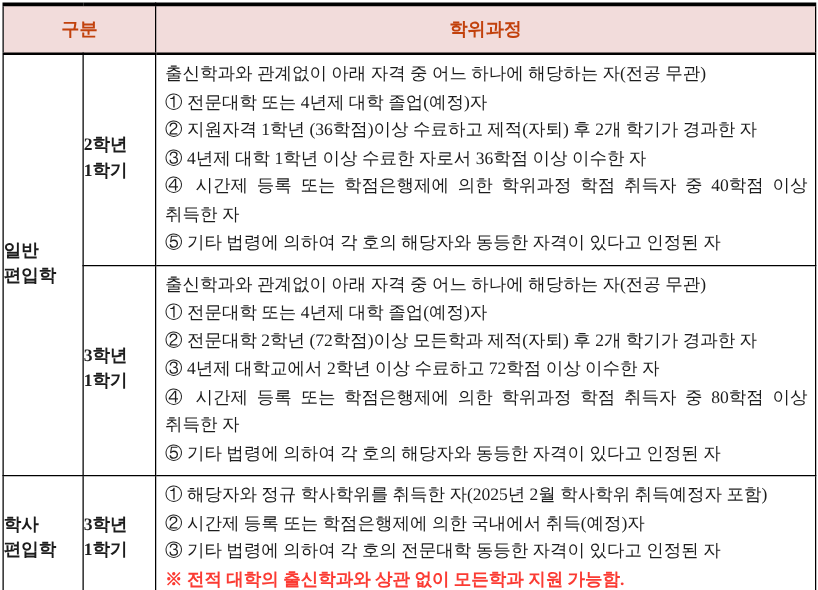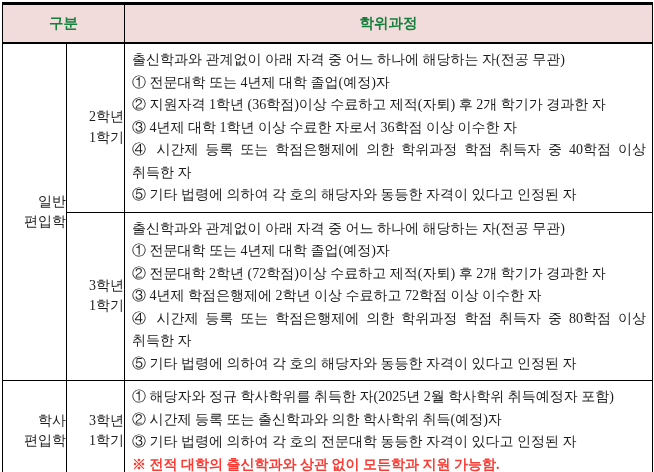--- a/index.html
+++ b/index.html
@@ -31,31 +31,32 @@
   col.c3 { width: 528px; }
   th {
     background: var(--header-bg, #f2dcdb);
     border: 1px solid var(--border-color, #000);
     border-bottom: 2px solid var(--border-color, #000);
     font-family: "Liberation Sans", sans-serif;
     font-weight: bold;
     font-size: 14.5px;
     padding: 9px 2px;
     text-align: center;
-    color: #15803d;
+    color: #c2410c;
   }
   td {
     border: 1px solid var(--border-color, #000);
     vertical-align: middle;
     font-size: 14px;
   }
   td.cat, td.grade {
-    text-align: right;
+    text-align: left;
     line-height: 1.45;
     padding: 2px 0;
+    font-weight: bold;
   }
   td.content {
     padding: 5px 6px 5px 7px;
   }
   td.content p {
     margin: 0;
     font-size: 14px;
     line-height: 22.5px;
     text-align: justify;
     word-break: keep-all;
@@ -103,38 +104,38 @@
     </tr>
 
     <tr>
       <td class="grade">
         <div>3학년</div>
         <div>1학기</div>
       </td>
       <td class="content">
         <p>출신학과와 관계없이 아래 자격 중 어느 하나에 해당하는 자(전공 무관)</p>
         <p>① 전문대학 또는 4년제 대학 졸업(예정)자</p>
-        <p>② 전문대학 2학년 (72학점)이상 수료하고 제적(자퇴) 후 2개 학기가 경과한 자</p>
-        <p>③ 4년제 학점은행제에 2학년 이상 수료하고 72학점 이상 이수한 자</p>
+        <p>② 전문대학 2학년 (72학점)이상 모든학과 제적(자퇴) 후 2개 학기가 경과한 자</p>
+        <p>③ 4년제 대학교에서 2학년 이상 수료하고 72학점 이상 이수한 자</p>
         <p>④ 시간제 등록 또는 학점은행제에 의한 학위과정 학점 취득자 중 80학점 이상 취득한 자</p>
         <p>⑤ 기타 법령에 의하여 각 호의 해당자와 동등한 자격이 있다고 인정된 자</p>
       </td>
     </tr>
 
     <tr>
       <td class="cat">
         <div>학사</div>
         <div>편입학</div>
       </td>
       <td class="grade">
         <div>3학년</div>
         <div>1학기</div>
       </td>
       <td class="content">
         <p>① 해당자와 정규 학사학위를 취득한 자(2025년 2월 학사학위 취득예정자 포함)</p>
-        <p>② 시간제 등록 또는 출신학과와 의한 학사학위 취득(예정)자</p>
+        <p>② 시간제 등록 또는 학점은행제에 의한 국내에서 취득(예정)자</p>
         <p>③ 기타 법령에 의하여 각 호의 전문대학 동등한 자격이 있다고 인정된 자</p>
         <p class="note">※ 전적 대학의 출신학과와 상관 없이 모든학과 지원 가능함.</p>
       </td>
     </tr>
   </tbody>
     </table>
 </div>
 
 </body></html>

